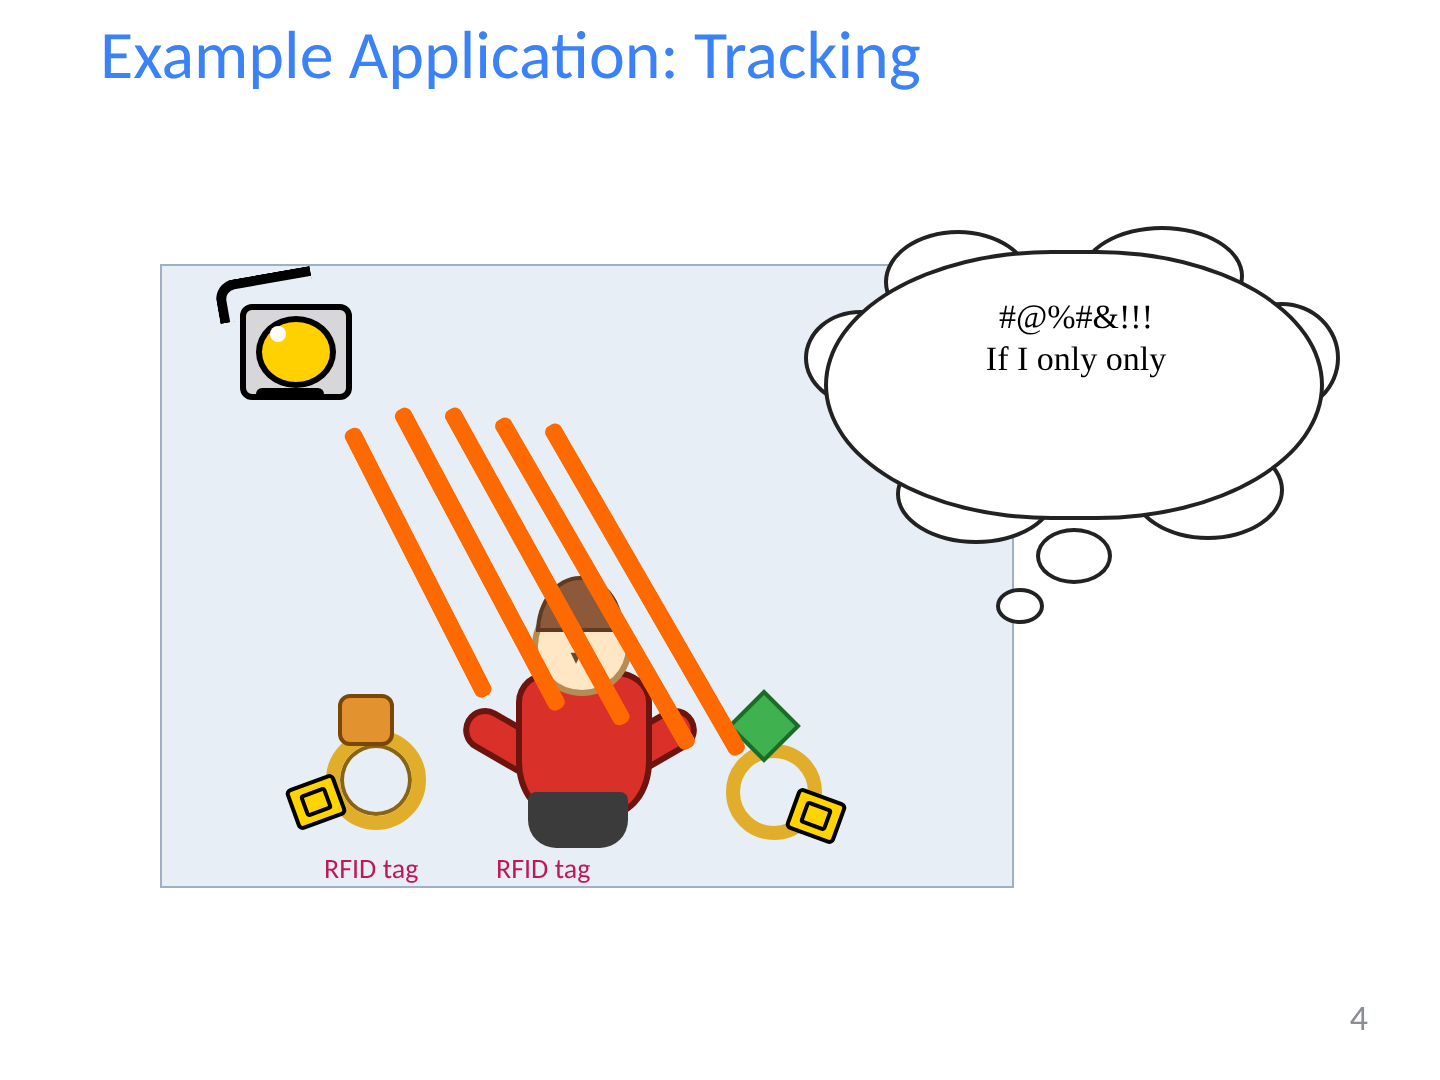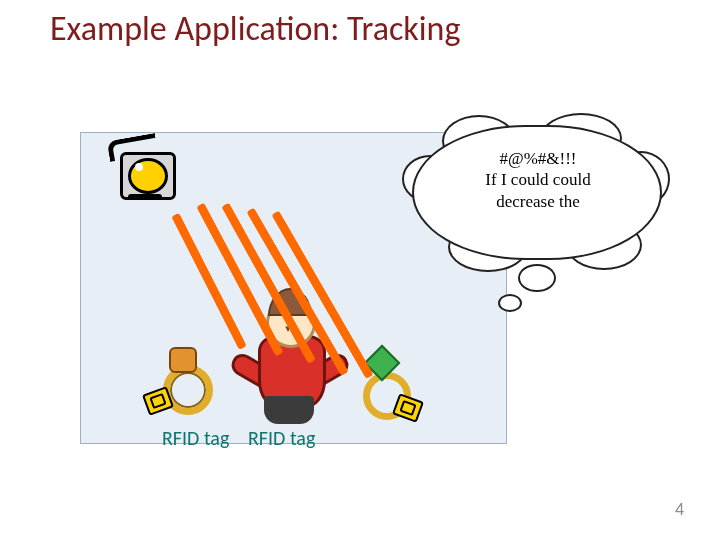--- a/index.html
+++ b/index.html
@@ -16,21 +16,21 @@
   .slide {
     width: 720px;
     height: 540px;
     position: relative;
   }
   .title {
     position: absolute;
     left: 50px;
     top: 8px;
     font-size: 34px;
-    color: #7f1d1d;
+    color: #3b82f6;
   }
   .subtitle {
     position: absolute;
     left: 68px;
     top: 100px;
     font-size: 21px;
     color: #222;
   }
   
   .store-panel {
@@ -220,22 +220,22 @@
     position: absolute;
     left: 4px; top: 3px;
     width: 10px; height: 8px;
     border: 2px solid #000;
     border-radius: 2px;
   }
   .rfid1 { left: 145px; top: 390px; transform: rotate(-20deg); }
   .rfid2 { left: 395px; top: 397px; transform: rotate(20deg); }
   .rfid-label {
     position: absolute;
-    font-size: 20px;
-    color: #0f766e;
+    font-size: 14px;
+    color: #be185d;
   }
   .rfidl1 { left: 162px; top: 426px; }
   .rfidl2 { left: 248px; top: 426px; }
   
   .slash {
     position: absolute;
     width: 170px;
     height: 0;
     border-top: 9px solid #ff6a00;
     border-radius: 4px;
@@ -391,19 +391,19 @@
     <div class="lobe l4"></div>
     <div class="lobe l5"></div>
     <div class="lobe l6"></div>
     <div class="cloud"></div>
     <div class="inner"></div>
   </div>
   <div class="bubble-tail1"></div>
   <div class="bubble-tail2"></div>
   <div class="bubble-text">
     <span>#@%#&amp;!!!</span><br>
-    <span>If I could could</span><br>
-    <span>decrease the</span><br>
+    <span>If I only only</span><br>
+    <br>
   </div>
 
   <div class="pagenum">4</div>
 
 </div>
 
 </body></html>

